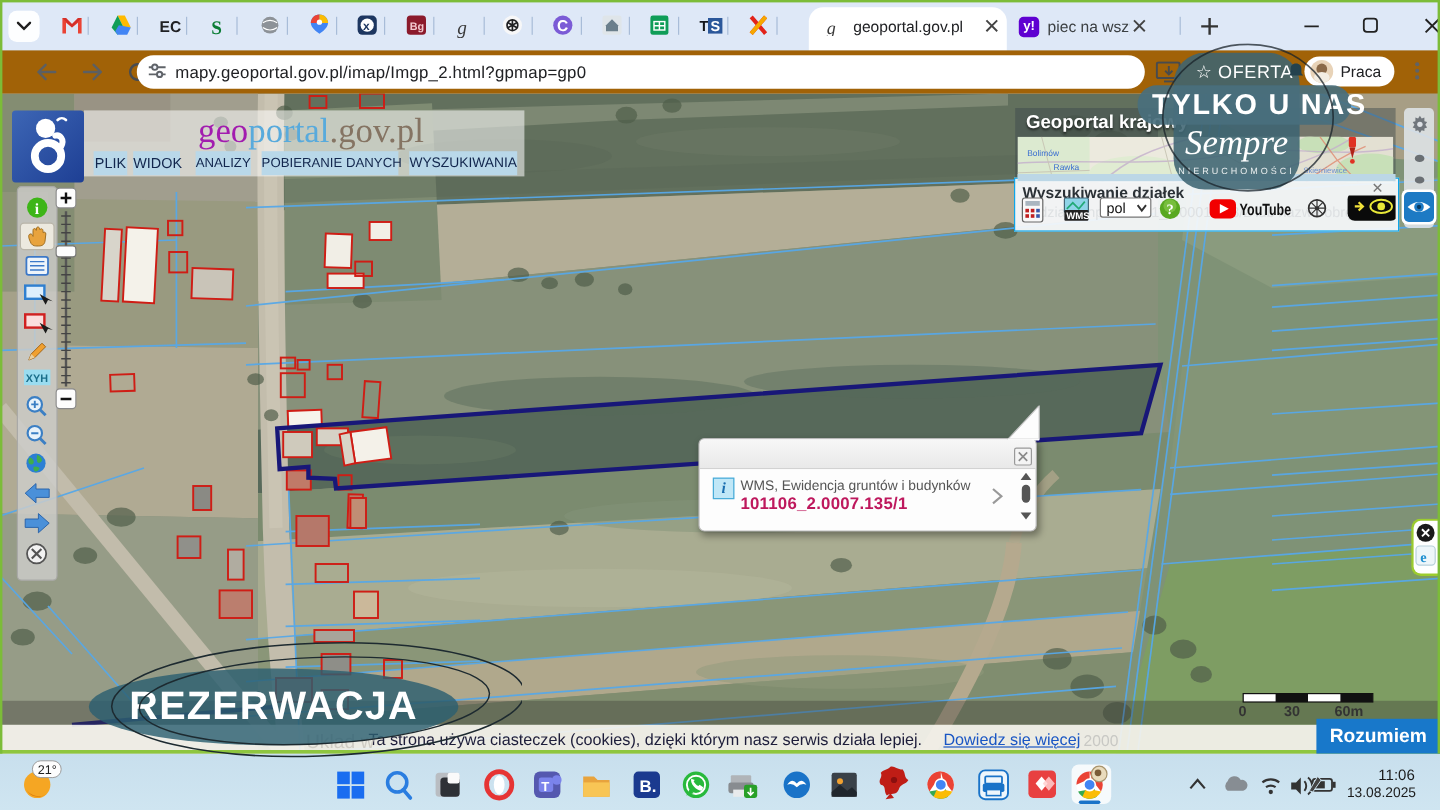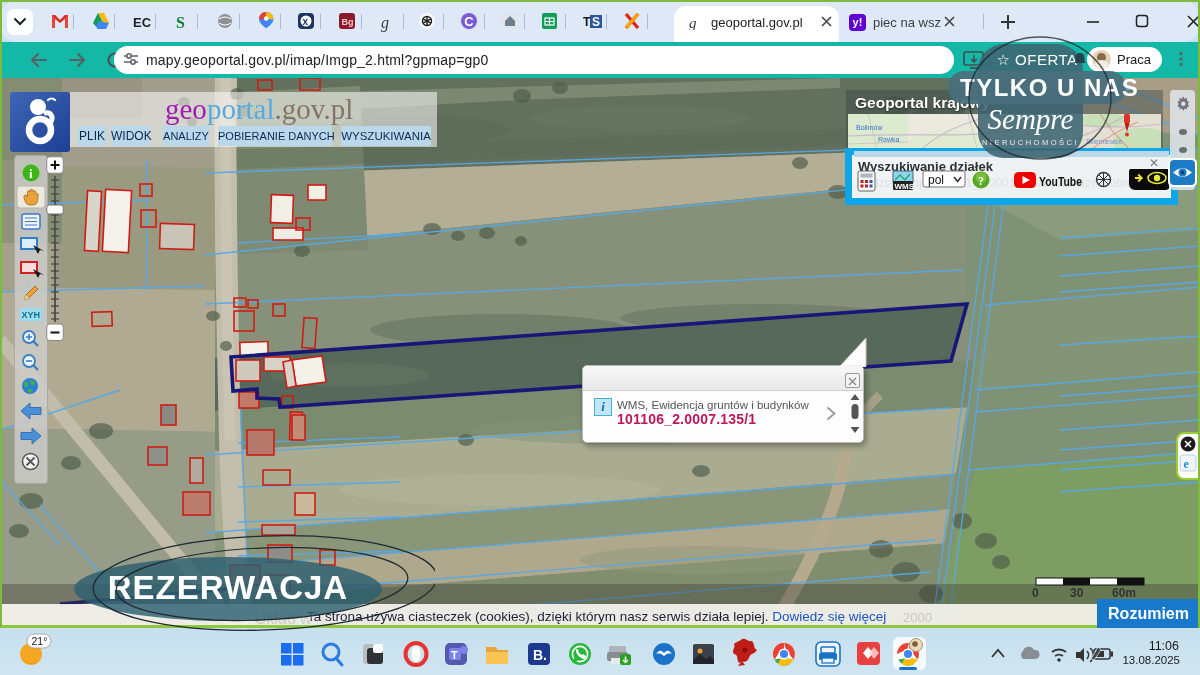--- a/index.html
+++ b/index.html
@@ -1,25 +1,25 @@
 <!DOCTYPE html>
 <html><head>
 <meta charset="utf-8">
 <style>
   html,body{margin:0;padding:0;}
   body{width:1200px;height:675px;overflow:hidden;font-family:"Liberation Sans",sans-serif;position:relative;background:#cde2ee;}
   .abs{position:absolute;}
   
-  #tabstrip{left:0;top:0;width:1200px;height:42px;background:#dee8f7;border-radius:18px;}
+  #tabstrip{left:0;top:0;width:1200px;height:42px;background:#dee8f7;}
   #greenTop{left:0;top:0;width:1200px;height:2px;background:#7cbc38;z-index:50;}
   #greenL{left:0;top:0;width:2px;height:628px;background:#7cbc38;z-index:50;}
   #greenR{left:1198px;top:0;width:2px;height:628px;background:#7cbc38;z-index:50;}
   #greenB{left:0;top:625px;width:1200px;height:3px;background:#8ec63f;z-index:31;}
   .sep{position:absolute;top:14px;width:1px;height:15px;background:#a8bcd8;}
-  #toolbar{left:0;top:42px;width:1200px;height:36px;background:#14b8a6;}
+  #toolbar{left:0;top:42px;width:1200px;height:36px;background:#a16207;}
   #urlpill{left:114px;top:4px;width:840px;height:28px;background:#fff;border-radius:14px;}
   #urltext{left:146px;top:10px;font-size:14px;color:#202124;letter-spacing:0.2px;}
   
   #map{left:0;top:78px;width:1200px;height:550px;}
   
   #taskbar{left:0;top:628px;width:1200px;height:47px;background:linear-gradient(#c8dfed,#cfe5f1);}
 </style>
 </head>
 <body>
 
@@ -532,21 +532,21 @@
     <text x="30" y="28" font-size="7" fill="#3a6ed0">Rawka</text>
     <text x="238" y="30" font-size="6.5" fill="#5a82d0" opacity="0.85">Skierniewice</text>
     <g transform="translate(274,0)">
         <rect x="2" y="0" width="6" height="9" rx="1.5" fill="#e03224"></rect>
         <path d="M2.5,9 L5,18 L7.5,9 Z" fill="#b02418"></path>
         <circle cx="5" cy="20.5" r="2" fill="#e03224"></circle>
       </g>
   </svg>
 </div>
 
-<div class="abs" style="left:845px;top:148px;width:319px;height:43px;background:rgba(245,248,250,0.94);border:7px solid #0ea5e9;z-index:6;">
+<div class="abs" style="left:845px;top:148px;width:319px;height:43px;background:rgba(245,248,250,0.94);border:1px solid #0ea5e9;z-index:6;">
   <div class="abs" style="left:2px;top:-4px;width:315px;height:6px;background:#bcd7e6;"></div>
   <div class="abs" style="left:6px;top:4px;font-size:13px;font-weight:bold;color:#2b3136;">Wyszukiwanie działek</div>
   <div class="abs" style="left:297px;top:1px;font-size:12px;color:#777;">✕</div>
   <div class="abs" style="left:4px;top:21px;font-size:12px;color:#dee1e3;white-space:nowrap;overflow:hidden;width:310px;">Nr działki, np. 141201_1.0001.123/2 lub nazwa obrębu i nr</div>
 
   <svg class="abs" style="left:5px;top:14px" width="312" height="28">
 
     <g transform="translate(1,2)">
         <rect width="17" height="20" rx="2" fill="#f8f8f8" stroke="#666"></rect>
         <rect x="2.5" y="2.5" width="12" height="4" fill="#aab6c0"></rect>
@@ -650,21 +650,21 @@
       <path d="M2.5,1.5 L9.5,7.5 L2.5,13.5" stroke="#999" stroke-width="1.8" fill="none"></path>
     </svg>
   <svg class="abs" style="left:267px;top:28px" width="10" height="40">
     <polygon points="5,0 9.5,6 0.5,6" fill="#555"></polygon>
     <rect x="1.5" y="10" width="7" height="15" rx="3.5" fill="#555"></rect>
     <polygon points="5,39 9.5,33 0.5,33" fill="#555"></polygon>
   </svg>
 </div>
 
 <div class="abs" style="left:0;top:604px;width:1200px;height:24px;background:rgba(245,243,237,0.92);z-index:30;">
-  <div class="abs" style="left:307px;top:5px;font-size:13.5px;color:#1d1d3a;">Ta strona używa ciasteczek (cookies), dzięki którym nasz serwis działa lepiej. <a style="color:#1a56c4;">Dowiedz się więcej</a></div>
+  <div class="abs" style="left:307px;top:5px;font-size:13.5px;color:#1d1d3a;">Ta strona używa ciasteczek (cookies), dzięki którym nasz serwis działa lepiej. <a style="color:#1a56c4;text-decoration:underline;margin-left:14px;">Dowiedz się więcej</a></div>
   <div class="abs" style="left:903px;top:6px;font-size:13px;color:#c8c8c4;">2000</div>
   <div class="abs" style="left:255px;top:6px;font-size:16px;color:#cfccc4;">Układ w</div>
 </div>
 <div class="abs" style="left:1097px;top:599px;width:103px;height:29px;background:#1878ca;z-index:32;color:#fff;font-size:16px;text-align:center;line-height:29px;font-weight:bold;">Rozumiem</div>
 
 <div class="abs" style="left:74px;top:557px;width:308px;height:64px;background:rgba(44,95,112,0.82);border-radius:50%;z-index:33;"></div>
 <div class="abs" style="left:74px;top:557px;width:308px;height:64px;z-index:34;color:#fff;font-size:33px;font-weight:bold;letter-spacing:1px;text-align:center;line-height:62px;font-family:'Liberation Sans',sans-serif;">REZERWACJA</div>
 <svg class="abs" style="left:90px;top:532px;z-index:34" width="345px" height="100">
   <ellipse cx="175" cy="51" rx="172" ry="47" fill="none" stroke="#1d2a30" stroke-width="1.3" transform="rotate(-2 175 51)"></ellipse>
   <ellipse cx="172" cy="52" rx="146" ry="36" fill="none" stroke="#1d2a30" stroke-width="1.2" transform="rotate(-2.5 172 52)"></ellipse>

